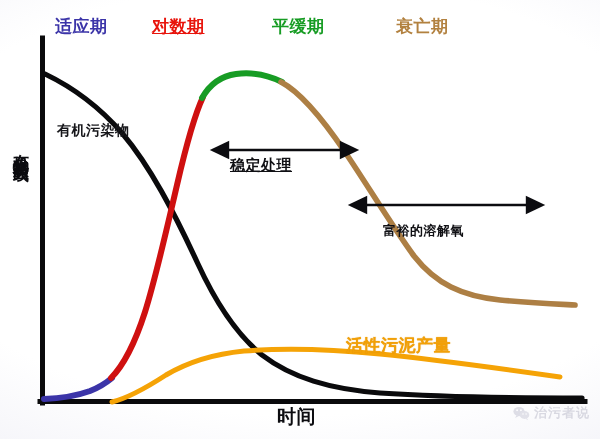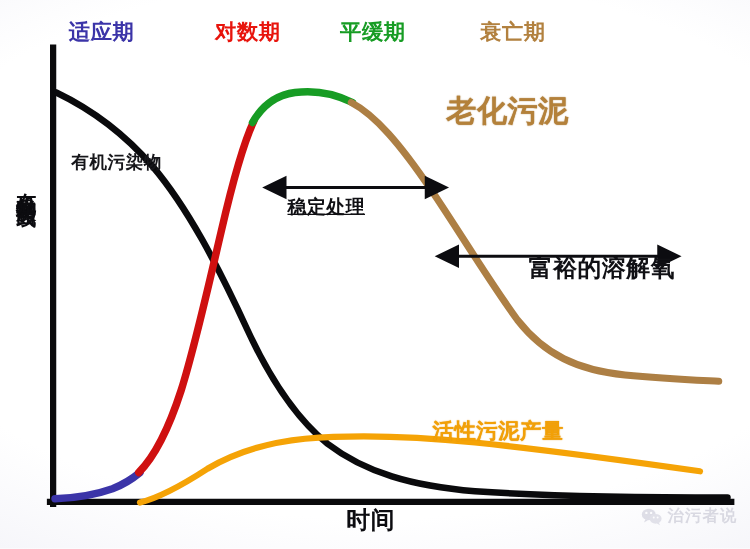--- a/index.html
+++ b/index.html
@@ -30,23 +30,23 @@
   .ovl {
     position: absolute;
     white-space: nowrap;
     font-weight: bold;
     line-height: 1;
     letter-spacing: 0.5px;
   }
   
   .phase-label { font-size: 17px; top: 18px; }
   #phase-0 { left: 55px;  color: #3b34a8; }
-  #phase-1 { left: 172px; color: #e8140c; }
+  #phase-1 { left: 152px; color: #e8140c; text-decoration: underline; }
   #phase-2 { left: 272px; color: #179c24; }
-  #phase-3 { left: 384px; color: #b2813f; }
+  #phase-3 { left: 396px; color: #b2813f; }
 
   
   #label-new-sludge {
     left: 79px; top: 78px;
     font-size: 23px;
     color: #21a02a;
     text-shadow: 0 0 1px #1c8a24;
   }
   #label-organic {
     left: 57px; top: 123px;
@@ -67,24 +67,23 @@
   }
 
   
   #caption-stable {
     left: 230px; top: 158px;
     font-size: 15px;
     color: #101014;
     text-decoration: underline;
   }
   #caption-oxygen {
-    left: 383px; top: 206px;
-    font-size: 19px;
+    left: 383px; top: 224px;
+    font-size: 13px;
     color: #101014;
-    margin-left: 40px;
   }
 
   
   #axis-y-title {
     left: 7px; top: 141px;
     width: 22px;
     font-size: 16px;
     color: #0c0c10;
     writing-mode: vertical-rl;
     text-orientation: upright;
@@ -175,21 +174,20 @@
 
     <line x1="366" y1="205" x2="527" y2="205" stroke="#0c0c10" stroke-width="2.4" marker-start="url(#arrow-left)" marker-end="url(#arrow-right)"></line>
   </svg>
 
   <div class="ovl phase-label" id="phase-0">适应期</div>
   <div class="ovl phase-label" id="phase-1">对数期</div>
   <div class="ovl phase-label" id="phase-2">平缓期</div>
   <div class="ovl phase-label" id="phase-3">衰亡期</div>
 
   <div class="ovl" id="label-organic">有机污染物</div>
-  <div class="ovl" id="label-old-sludge">老化污泥</div>
   <div class="ovl" id="label-sludge-yield">活性污泥产量</div>
 
   <div class="ovl" id="caption-stable">稳定处理</div>
   <div class="ovl" id="caption-oxygen">富裕的溶解氧</div>
 
   <div class="ovl" id="axis-y-title">有机物增长曲线</div>
   <div class="ovl" id="axis-x-title">时间</div>
 
   <div id="watermark">
     <svg width="17" height="15" viewBox="0 0 17 15">

